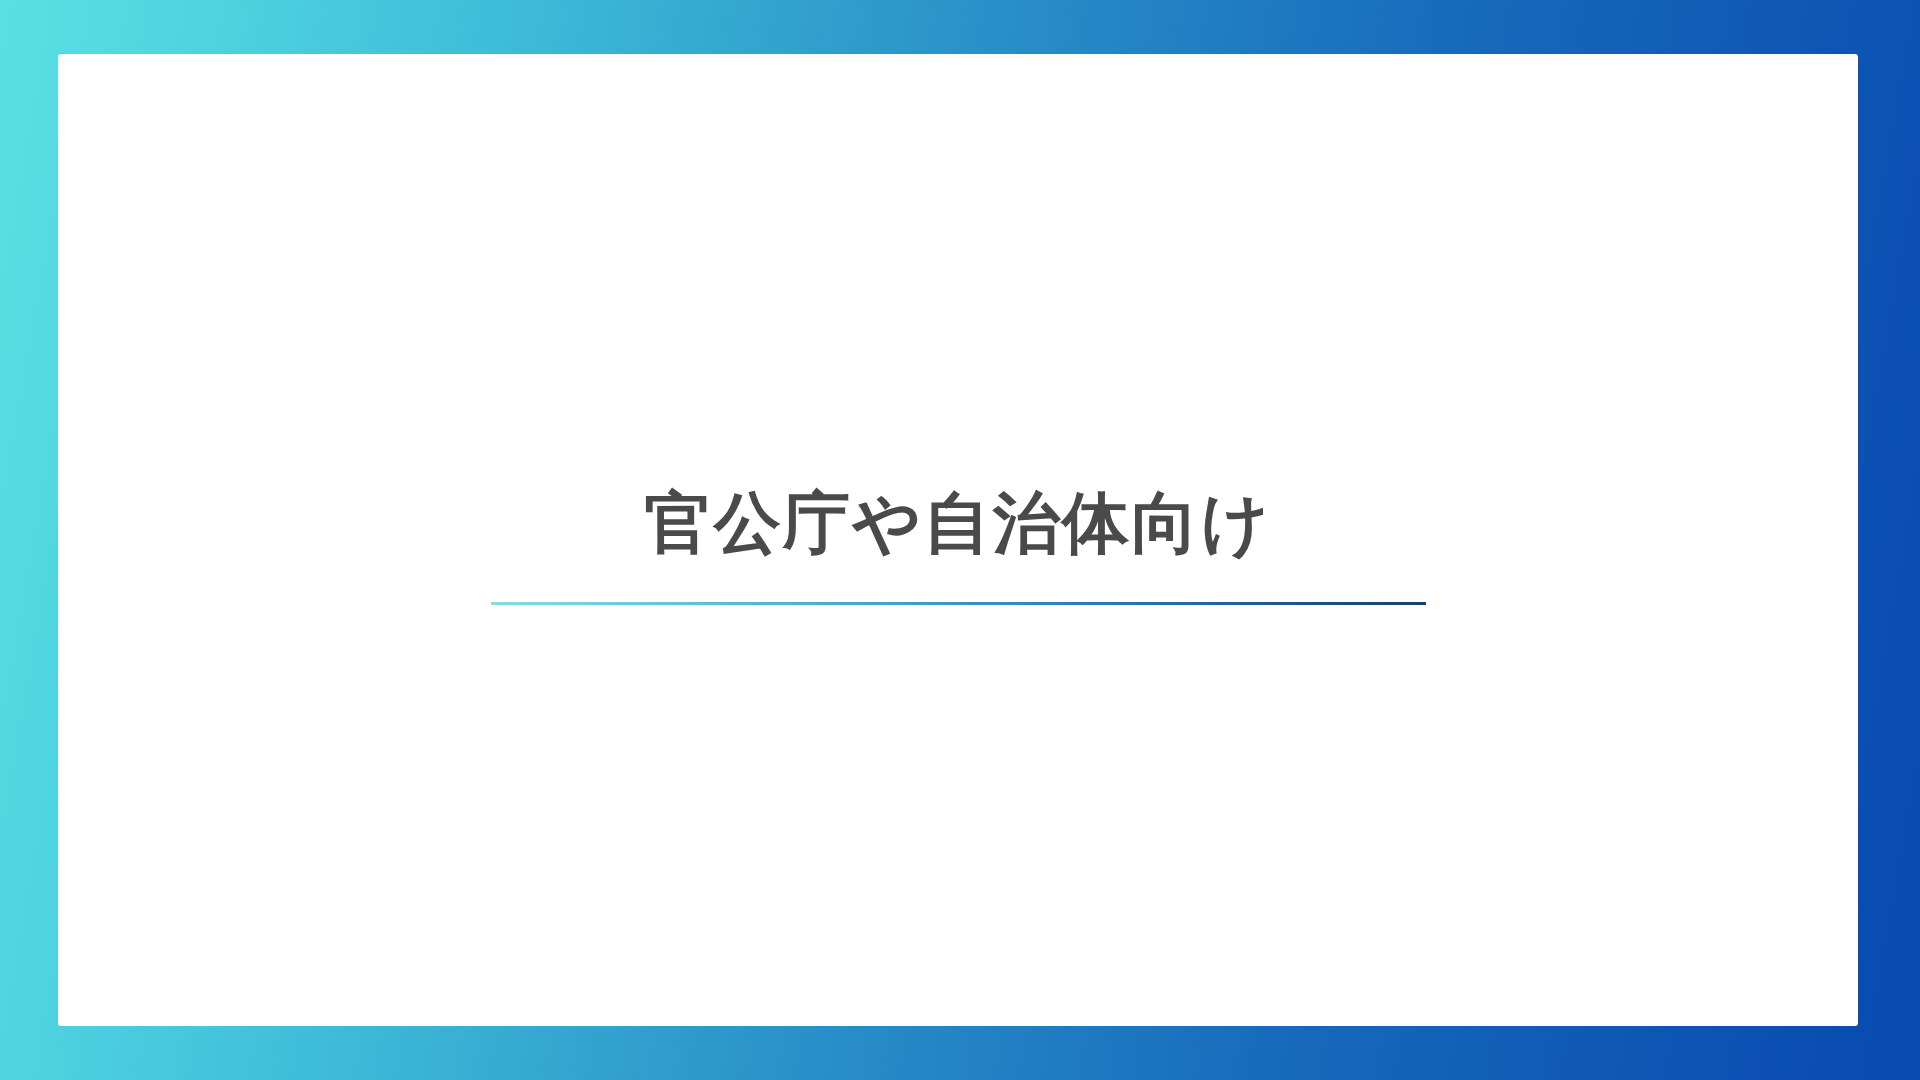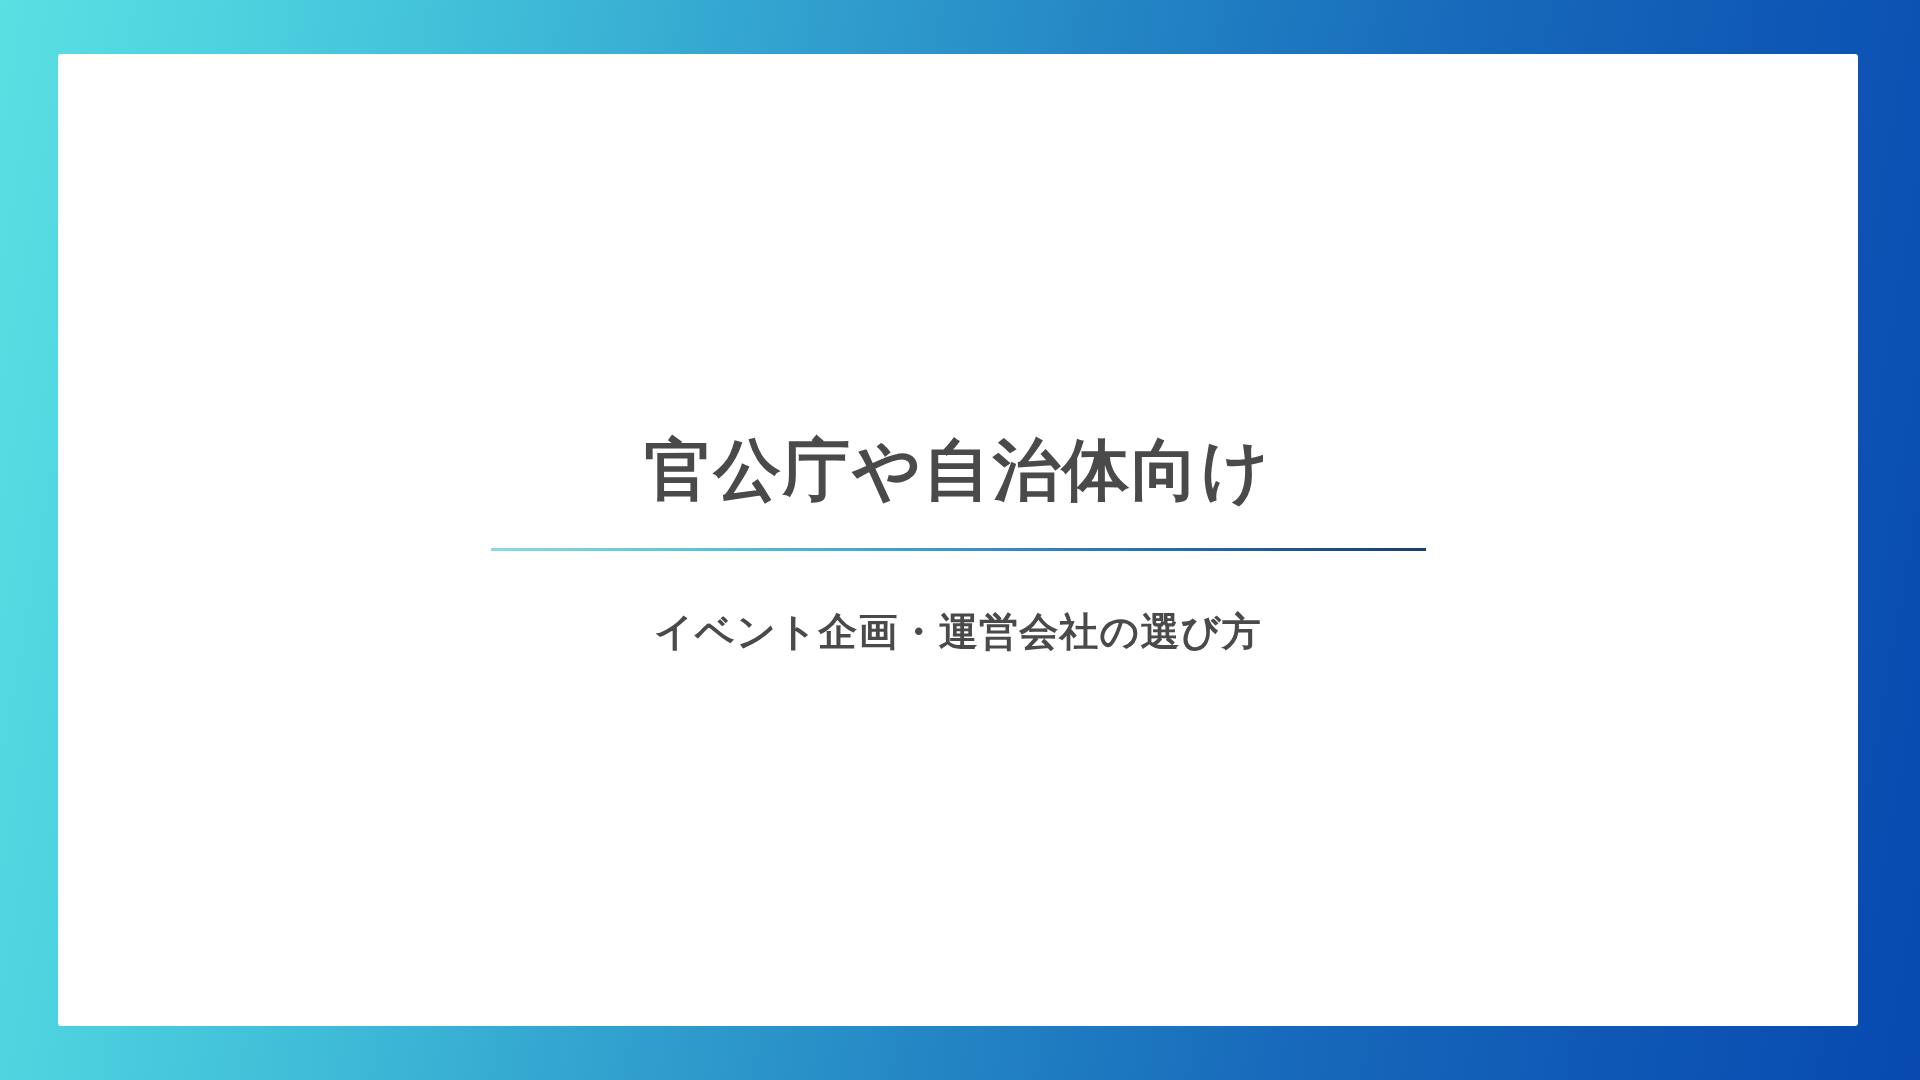--- a/index.html
+++ b/index.html
@@ -103,17 +103,16 @@
 <div id="slide-frame">
 
   <div id="slide-card">
 
     <div id="title-block">
 
       <h1 id="main-title">官公庁や自治体向け</h1>
 
       <hr id="title-divider">
 
-      <h2 id="subtitle">イベント企画・運営会社の選び方</h2>
 
     </div>
   </div>
 </div>
 
 </body></html>

